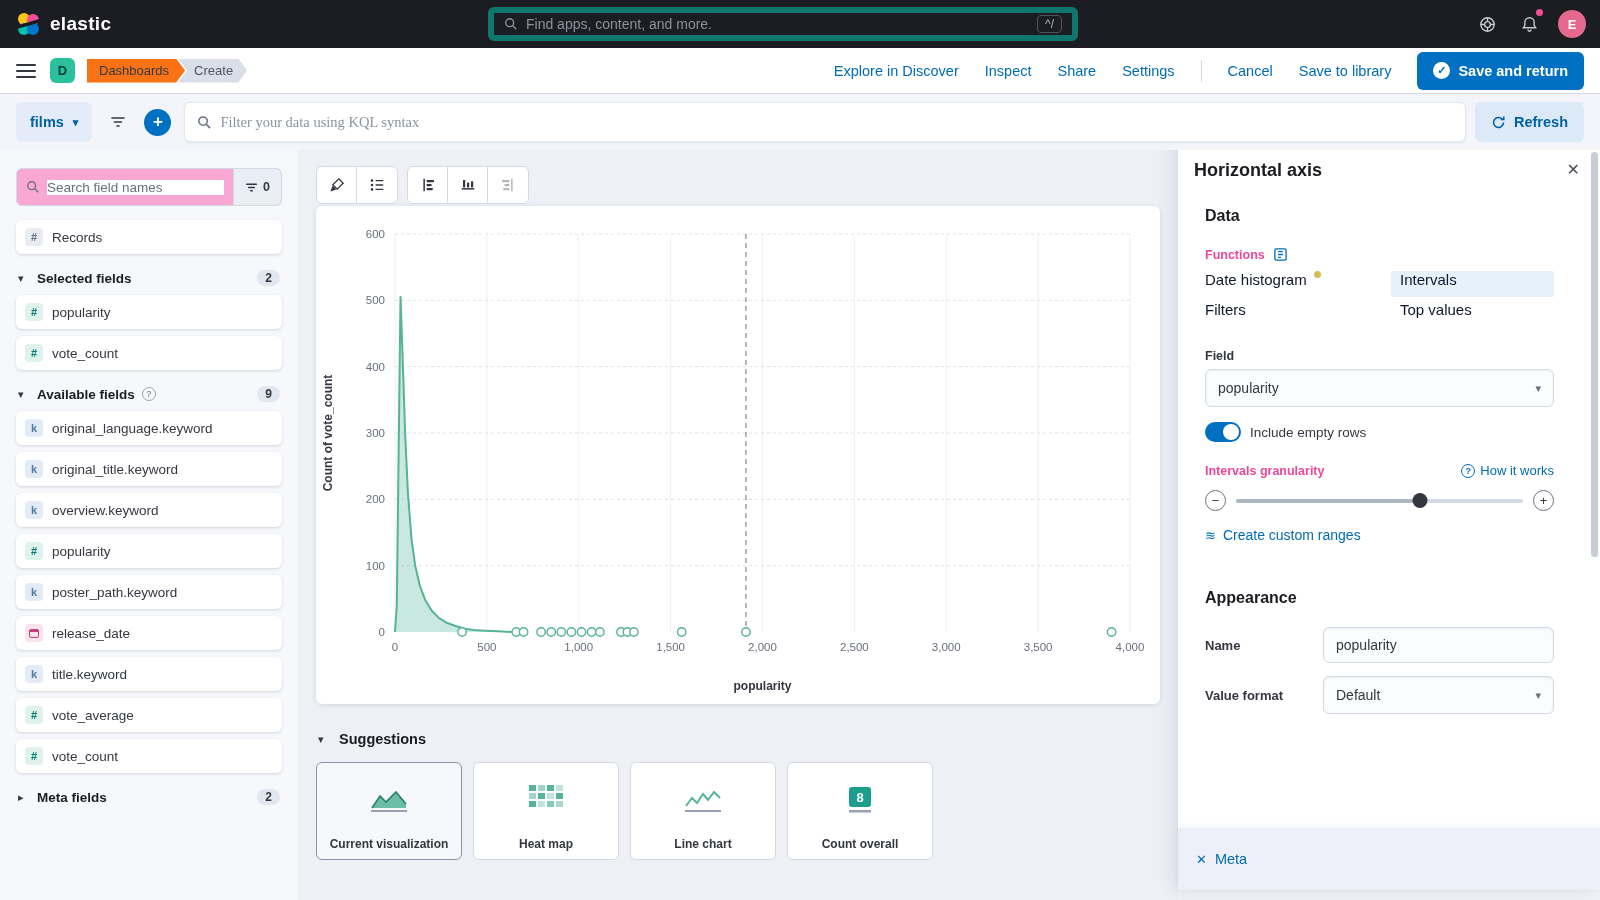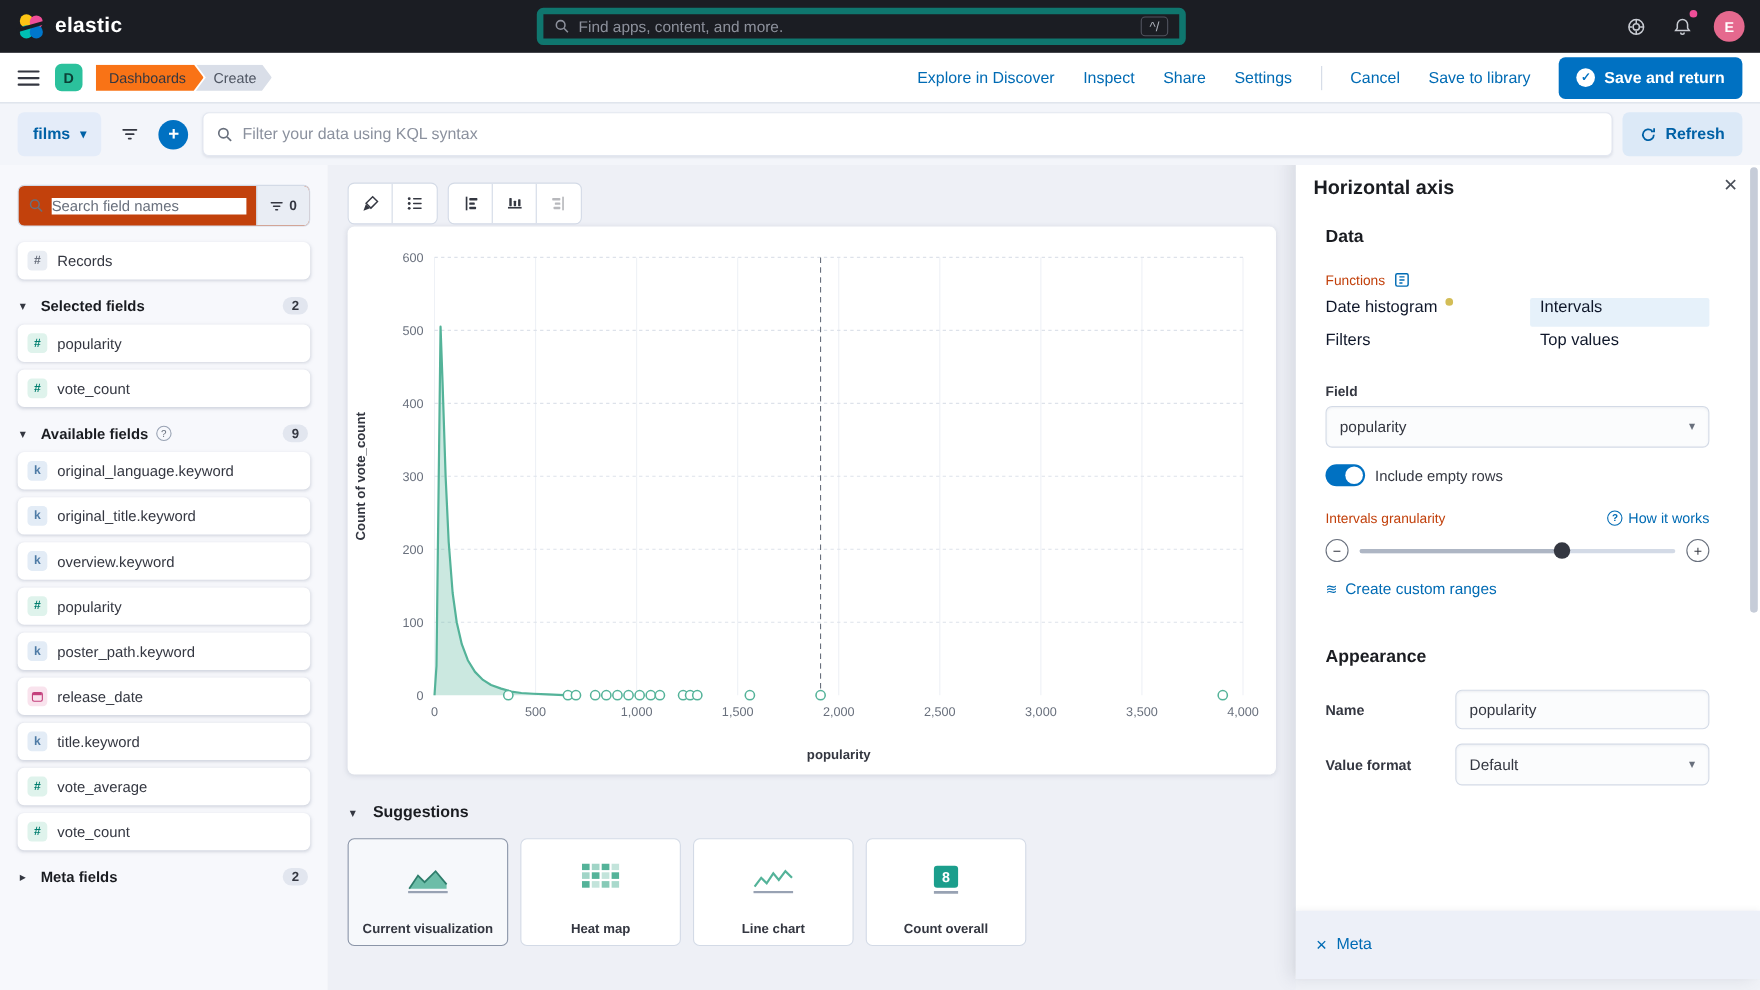--- a/index.html
+++ b/index.html
@@ -33,27 +33,27 @@
   .btn-primary{display:flex;align-items:center;gap:8px;background:#0071c2;color:#fff;font-size:14.5px;font-weight:600;border:none;border-radius:6px;height:38px;padding:0 16px;cursor:pointer;font-family:inherit}
   .btn-check{width:17px;height:17px;border-radius:50%;background:#fff;color:#0071c2;font-size:11px;font-weight:700;display:flex;align-items:center;justify-content:center}
 
   
   .querybar{position:absolute;top:94px;left:0;width:1600px;height:56px;display:flex;align-items:center;padding:0 16px;gap:9px;background:#f3f5fa;z-index:20}
   .dv-btn{display:flex;align-items:center;gap:9px;height:40px;padding:0 14px;background:#e4ecf9;color:#0061a6;font-weight:700;font-size:14.5px;border-radius:6px;cursor:pointer}
   .chev{font-size:11px;color:inherit;line-height:1}
   .qb-icon{width:34px;height:40px;display:flex;align-items:center;justify-content:center;color:#343741;cursor:pointer}
   .qb-plus{width:27px;height:27px;border-radius:50%;background:#0071c2;color:#fff;display:flex;align-items:center;justify-content:center;font-size:17px;font-weight:700;cursor:pointer;margin-right:4px}
   .kql{flex:1;height:40px;background:#fff;border:1px solid #e3e7f0;border-radius:6px;display:flex;align-items:center;gap:8px;padding:0 12px;box-shadow:0 1px 2px rgba(152,162,179,.2)}
-  .kql input{flex:1;border:none;outline:none;font-size:14.5px;color:#701a75;font-family:Liberation Sans, sans-serif}
+  .kql input{flex:1;border:none;outline:none;font-size:14.5px;color:#701a75;font-family:Liberation Serif, serif}
   .kql input::placeholder{color:#8b919e}
   .refresh-btn{display:flex;align-items:center;gap:8px;height:40px;padding:0 16px;background:#dce9f7;color:#0061a6;font-weight:600;font-size:14.5px;border-radius:6px;cursor:pointer}
 
   
   .sidebar{position:absolute;top:150px;left:0;width:298px;height:750px;background:#f7f8fc;padding:18px 16px 0 16px}
-  .field-search{height:38px;background:#c2410c;border:1px solid #d3dae6;border-radius:6px;display:flex;align-items:stretch;overflow:hidden}
+  .field-search{height:38px;background:#f9a8d4;border:1px solid #d3dae6;border-radius:6px;display:flex;align-items:stretch;overflow:hidden}
   .fs-left{flex:1;display:flex;align-items:center;gap:7px;padding:0 9px;color:#69707d}
   .fs-left input{flex:1;border:none;outline:none;font-size:13.5px;color:#343741;font-family:inherit;min-width:0}
   .fs-left input::placeholder{color:#69707d}
   .fs-filter{width:58px;background:#e9edf4;border-left:1px solid #d3dae6;display:flex;align-items:center;justify-content:center;gap:5px;color:#343741;cursor:pointer}
   .fs-count{font-size:12.5px;font-weight:700}
   .field-row{height:34px;background:#fff;border-radius:6px;box-shadow:0 1px 3px rgba(140,150,170,.35);display:flex;align-items:center;gap:9px;padding:0 9px;margin-bottom:7px;font-size:13.5px;color:#343741;cursor:pointer}
   .tok{width:18px;height:18px;border-radius:4px;font-size:11px;font-weight:700;display:flex;align-items:center;justify-content:center;flex:none}
   .tok-num{background:#dff3ec;color:#007e6f}
   .tok-key{background:#e3ecf6;color:#4e7ba6}
   .tok-rec{background:#e9edf3;color:#69707d}
@@ -84,21 +84,21 @@
   .sugg-icon{margin-bottom:22px}
 
   
   .flyout{position:absolute;top:140px;left:1178px;width:422px;height:750px;background:#fff;box-shadow:-6px 0 14px rgba(90,100,120,.14);z-index:10}
   .fly-header{display:flex;align-items:flex-start;justify-content:space-between;padding:20px 18px 0 16px}
   .fly-title{font-size:18px;font-weight:700;color:#1a1c21}
   .fly-close{color:#4a4f59;font-size:16px;cursor:pointer;line-height:1;padding:2px}
   .fly-content{padding:0 46px 0 27px}
   .fly-h3{font-size:16px;font-weight:700;color:#1a1c21}
   .functions-row{display:flex;align-items:center;gap:8px;margin-top:22px}
-  .mini-label{font-size:12.5px;font-weight:400;color:#c2410c}
+  .mini-label{font-size:12.5px;font-weight:700;color:#ec4899}
   .func-grid{display:grid;grid-template-columns:186px 1fr;row-gap:4px;margin-top:9px}
   .func-cell{height:26px;display:flex;font-size:15px;color:#0f172a;cursor:pointer}
   .func-cell.col2{padding-left:9px}
   .func-cell.selected{background:#e6f1fa;border-radius:2px}
   .ps-dot{width:7px;height:7px;border-radius:50%;background:#d3bd56;margin-left:7px}
   .form-label{font-size:12.5px;font-weight:700;color:#343741;margin-top:22px}
   .select{margin-top:6px;height:38px;background:#fbfcfd;border:1px solid #d3dae6;border-radius:6px;display:flex;align-items:center;padding:0 12px;font-size:14px;color:#343741;cursor:pointer;box-shadow:inset 0 1px 2px rgba(152,162,179,.15)}
   .select .chev{margin-left:auto;color:#69707d}
   .toggle-row{display:flex;align-items:center;gap:9px;margin-top:15px}
   .switch{width:36px;height:20px;border-radius:10px;background:#0071c2;position:relative;cursor:pointer;flex:none}

